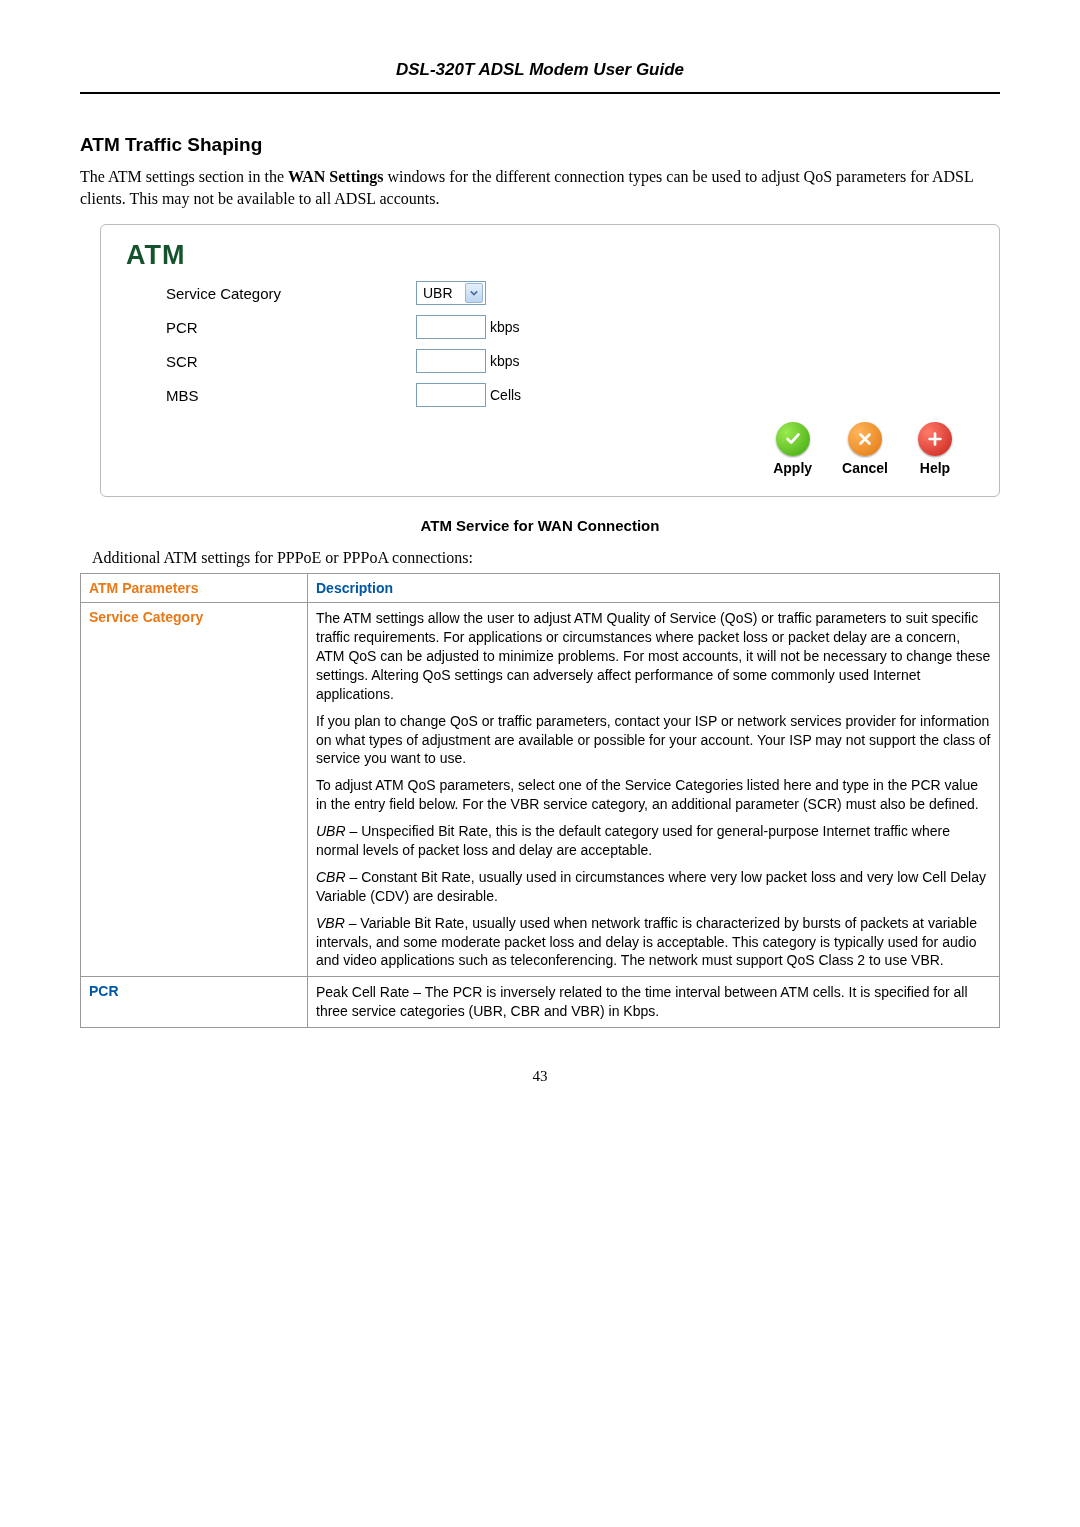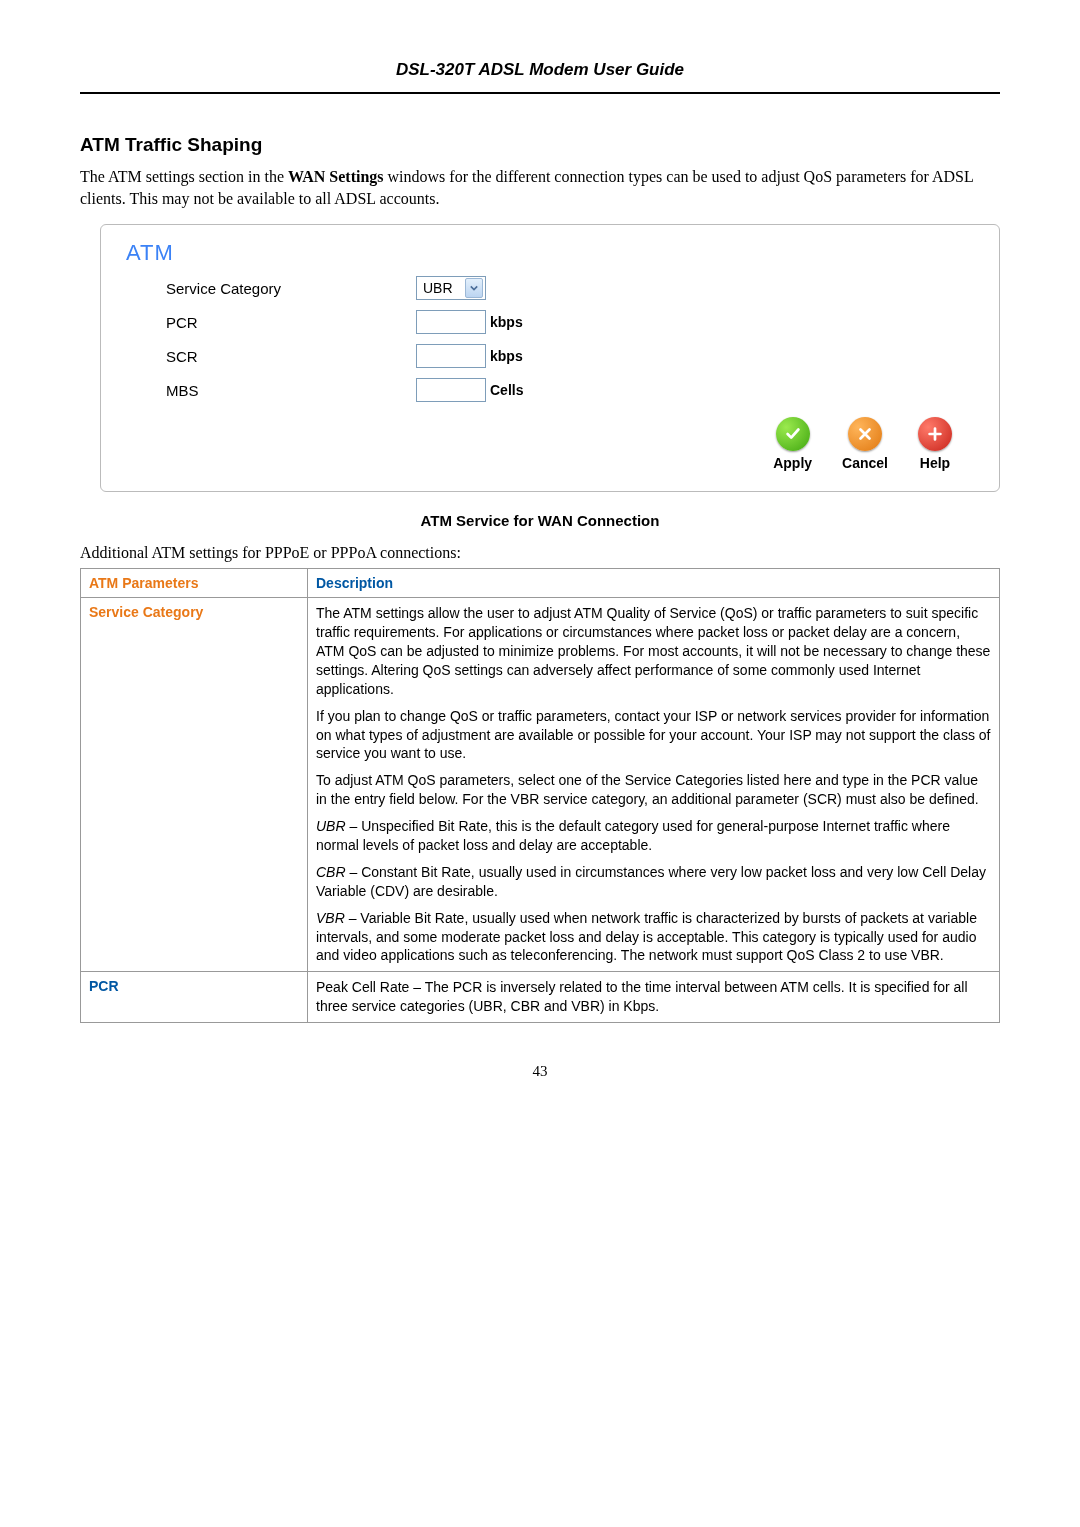--- a/index.html
+++ b/index.html
@@ -33,24 +33,24 @@
     line-height: 1.35;
   }
   .atm-box {
     border: 1px solid #bbb;
     border-radius: 6px;
     margin: 10px 0 15px 20px;
     padding: 15px 25px 20px 25px;
     font-family: Arial, Helvetica, sans-serif;
   }
   .atm-title {
-    color: #3b82f6;
+    color: #14532d;
     font-family: Verdana, Arial, sans-serif;
-    font-weight: normal;
-    font-size: 22px;
+    font-weight: bold;
+    font-size: 27px;
     letter-spacing: 1px;
     margin-bottom: 10px;
   }
   .atm-row {
     display: flex;
     align-items: center;
     margin: 10px 0;
   }
   .atm-label {
     width: 250px;
@@ -85,21 +85,20 @@
   .fake-input {
     border: 1px solid #7e9db9;
     background: #fff;
     width: 70px;
     height: 24px;
     box-sizing: border-box;
   }
   .unit {
     font-size: 14px;
     margin-left: 2px;
-    font-weight: bold;
   }
   .button-row {
     display: flex;
     justify-content: flex-end;
     gap: 30px;
     margin-top: 15px;
     margin-right: 22px;
   }
   .btn {
     display: flex;
@@ -120,21 +119,21 @@
   .icon.help   { background: radial-gradient(circle at 30% 30%, #ff7a6a, #c8231a); }
   .icon svg { width:18px; height:18px; }
   .caption {
     text-align: center;
     font-family: Arial, sans-serif;
     font-weight: bold;
     font-size: 15px;
     margin: 20px 0 15px 0;
   }
   p.sub {
-    margin: 15px 0 6px 0;
+    margin: 15px 0 6px 12px;
     font-family: Liberation Serif, serif;
   }
   table.params {
     border-collapse: collapse;
     width: 100%;
     font-family: Verdana, Arial, sans-serif;
     font-size: 14px;
   }
   table.params th, table.params td {
     border: 1px solid #999;

